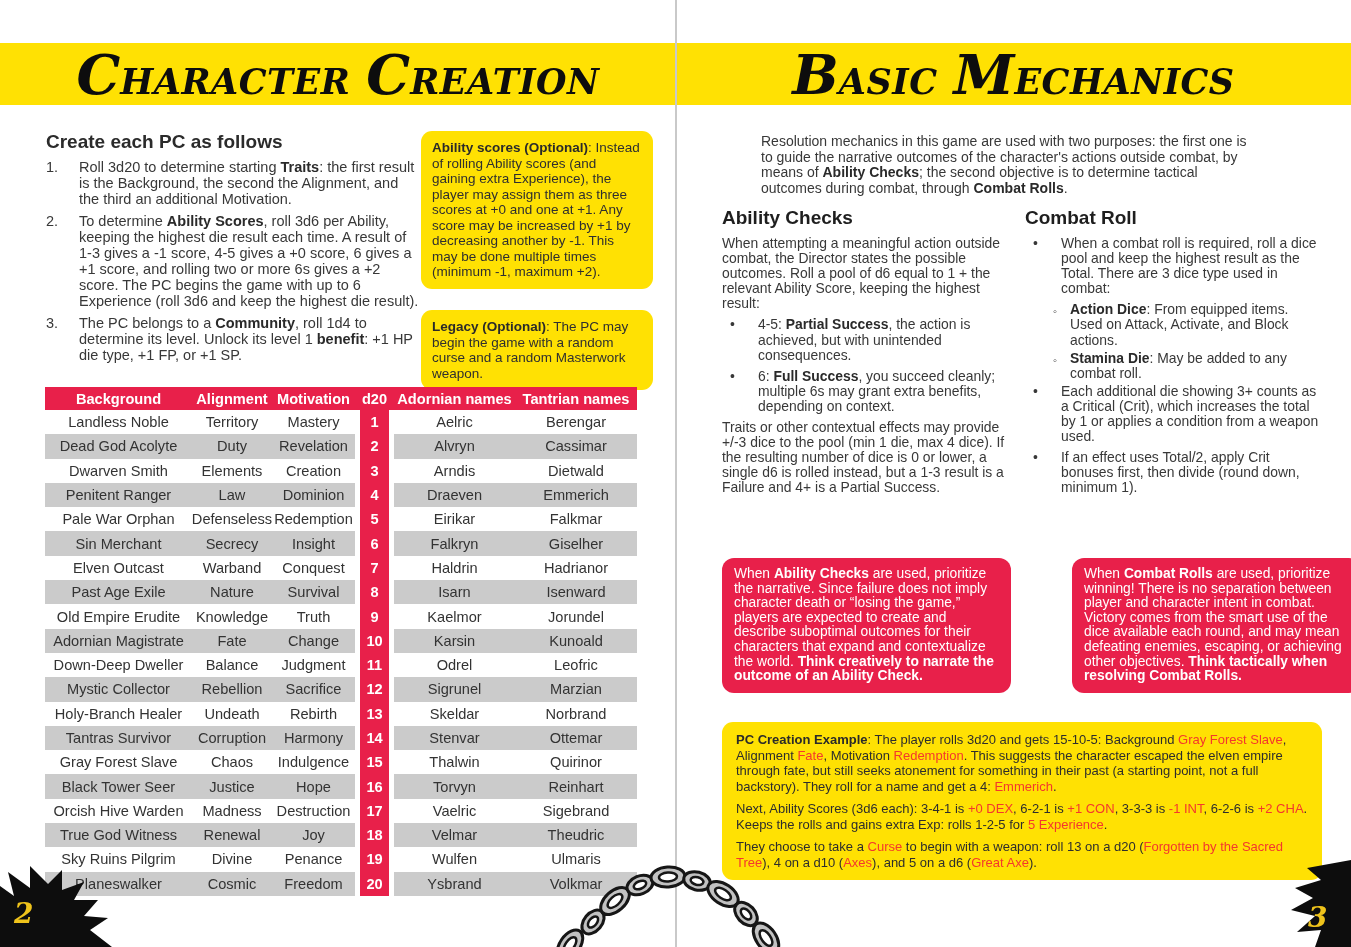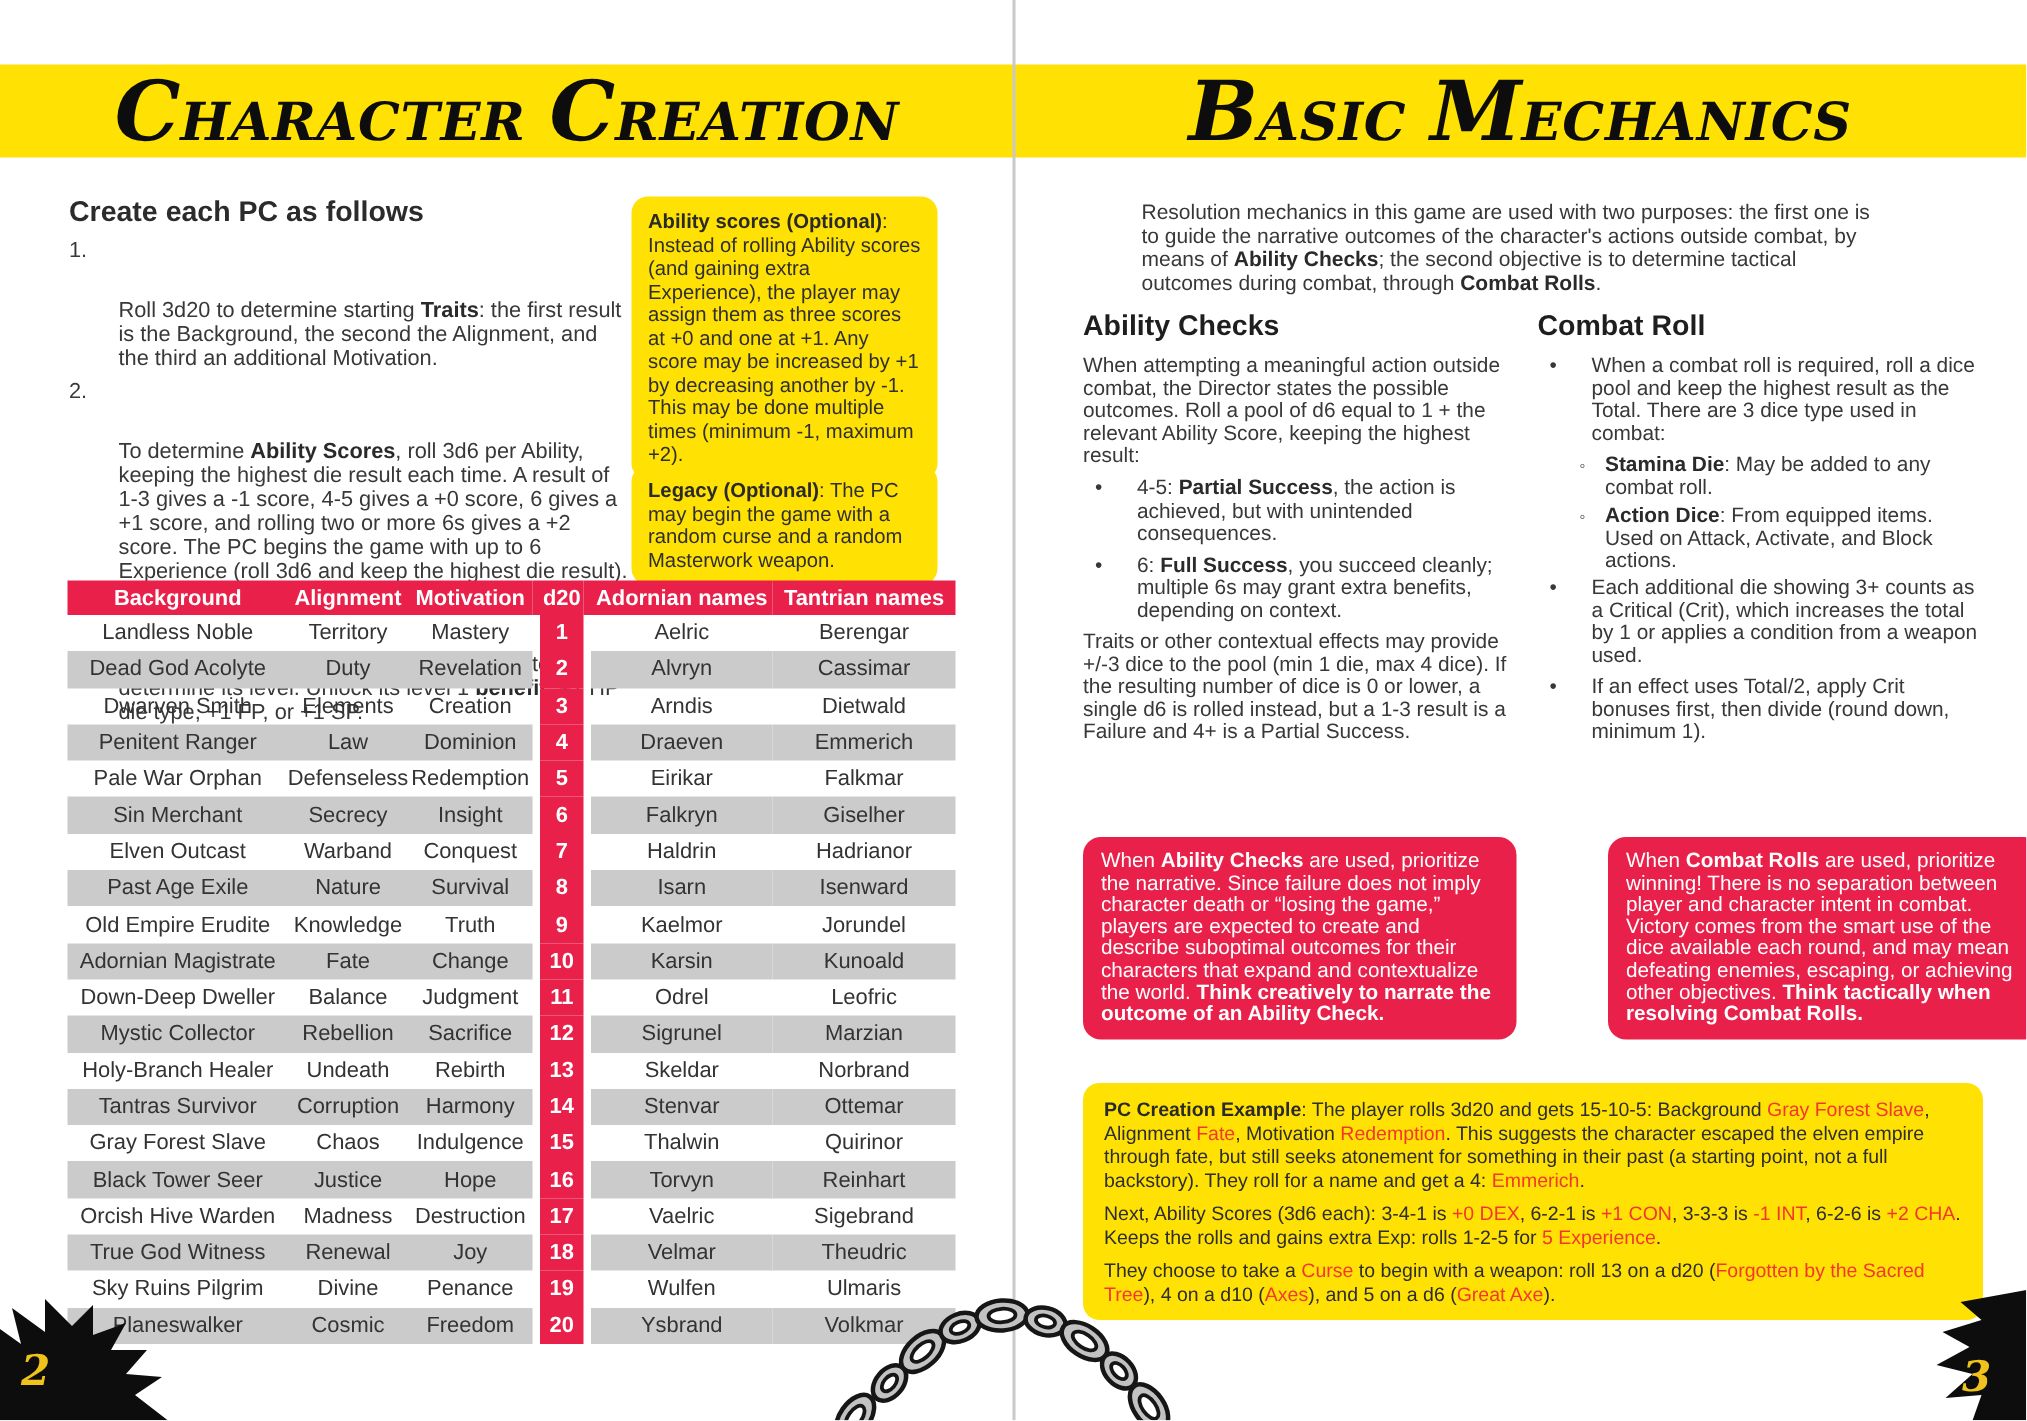--- a/index.html
+++ b/index.html
@@ -22,22 +22,22 @@
   .title-left{left:0;width:676px;}
   .title-right{left:676px;width:675px;}
   .title .word{display:inline-flex;align-items:baseline;}
   .title .cap{font-size:55px;line-height:55px;}
   .title .rest{font-size:35px;letter-spacing:.5px;}
   
   .h-create{position:absolute;left:46px;top:131px;font-size:19px;font-weight:bold;color:#2b2b2b;}
   .steps{position:absolute;left:46px;top:159px;width:376px;font-size:14.5px;line-height:16px;}
   .step{display:flex;margin-bottom:6px;}
   .step .num{flex:0 0 33px;}
-  .step .stext{flex:1;margin-top:40px;}
-  .side-box{position:absolute;left:421px;width:204px;background:var(--yellow);border-radius:11px;
+  .step .stext{flex:1;}
+  .side-box{position:absolute;left:421px;width:232px;background:var(--yellow);border-radius:11px;
             padding:9px 11px;font-size:13.5px;line-height:15.5px;color:#2f2f2f;}
   .box1{top:131px;}
   .box2{top:310px;}
   .run-b{font-weight:700;color:#2a2a2a;}
   .run-r{color:var(--redtext);}
   
   .ctable{position:absolute;left:45px;top:387px;width:592px;}
   .trow{display:grid;grid-template-columns:147px 80px 83px 5px 29px 5px 121px 122px;height:24.3px;}
   .cell{display:flex;align-items:center;justify-content:center;white-space:nowrap;}
   .tcell{font-size:14.6px;color:#333;}
@@ -356,24 +356,24 @@
 
   <div class="callout callout-left"><span>When </span><span class="run-b">Ability Checks</span><span> are used, prioritize the narrative. Since failure does not imply character death or “losing the game,” players are expected to create and describe suboptimal outcomes for their characters that expand and contextualize the world. </span><span class="run-b">Think creatively to narrate the outcome of an Ability Check.</span></div>
 
   <div class="colR">
     <div class="h3">Combat Roll</div>
     <div class="bitem">
       <span class="btext"><span>When a combat roll is required, roll a dice pool and keep the highest result as the Total. There are 3 dice type used in combat:</span></span>
       </div>
     <div class="slist">
       <div class="sitem">
+        <span class="btext"><span class="run-b">Action Dice</span><span>: From equipped items. Used on Attack, Activate, and Block actions.</span></span>
+        </div>
+      <div class="sitem">
         <span class="btext"><span class="run-b">Stamina Die</span><span>: May be added to any combat roll.</span></span>
-        </div>
-      <div class="sitem">
-        <span class="btext"><span class="run-b">Action Dice</span><span>: From equipped items. Used on Attack, Activate, and Block actions.</span></span>
         </div>
     </div>
     <div class="bitem">
       <span class="btext"><span>Each additional die showing 3+ counts as a Critical (Crit), which increases the total by 1 or applies a condition from a weapon used.</span></span>
       </div>
     <div class="bitem">
       <span class="btext"><span>If an effect uses Total/2, apply Crit bonuses first, then divide (round down, minimum 1).</span></span>
       </div>
   </div>
 

